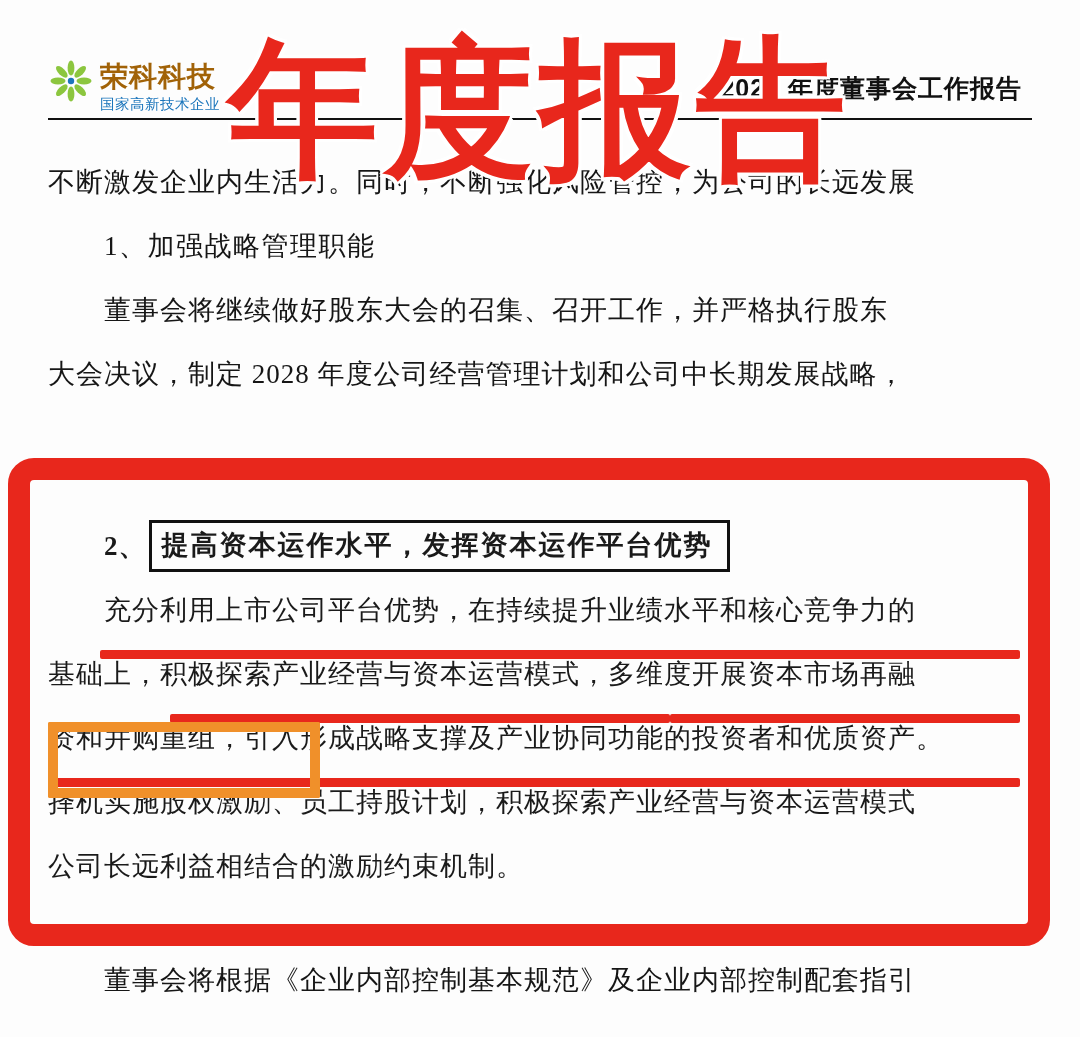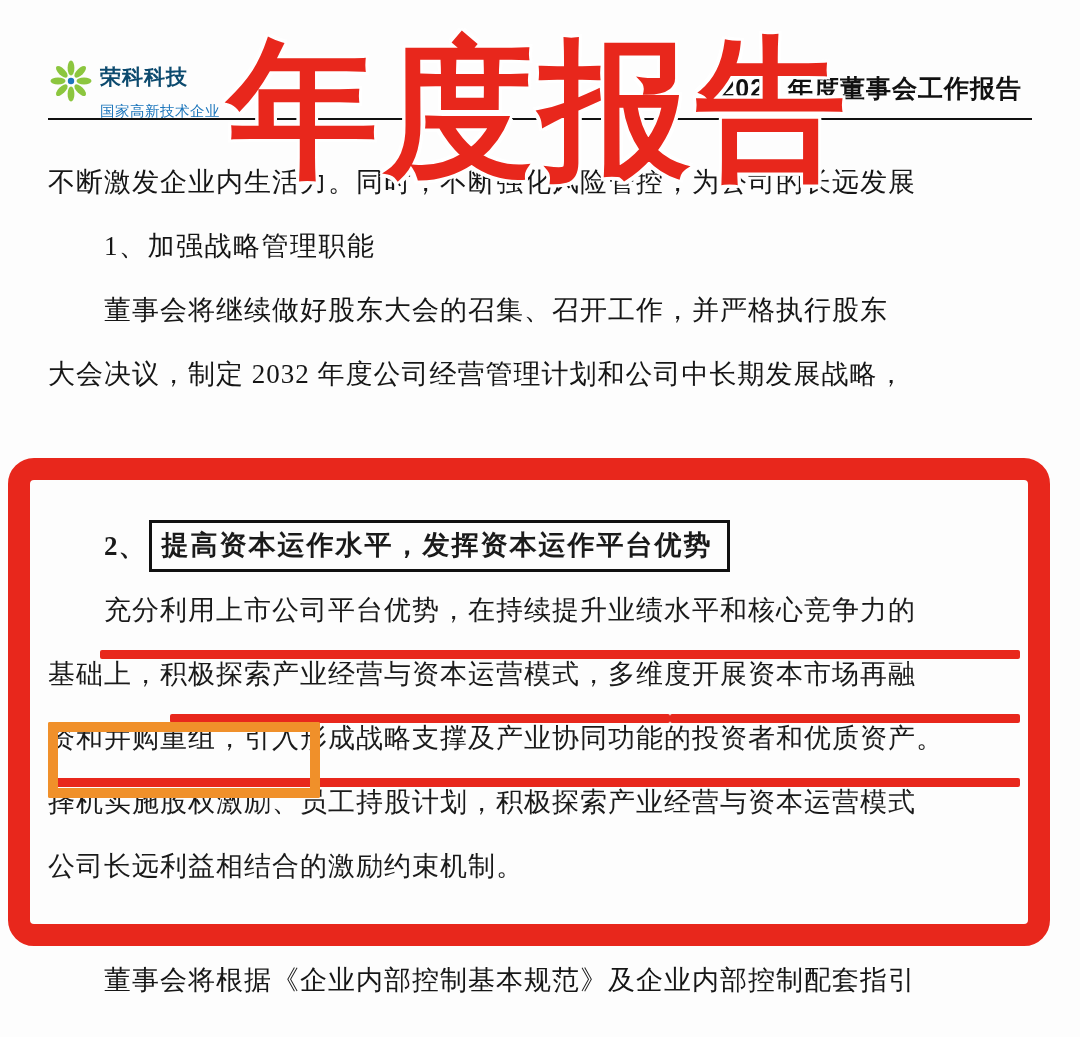--- a/index.html
+++ b/index.html
@@ -45,33 +45,33 @@
     margin-right: 6px;
   }
   .logo-text-block {
     display: flex;
     flex-direction: column;
     justify-content: center;
     padding-top: 2px;
   }
   .logo-name {
     font-family: "Liberation Sans", sans-serif;
-    font-size: 21px;
-    font-weight: bold;
-    color: #0c4a6e;
+    font-size: 28px;
+    font-weight: bold;
+    color: #a16207;
     letter-spacing: 1px;
     line-height: 30px;
   }
   .logo-sub {
     font-family: "Liberation Sans", sans-serif;
     font-size: 14.5px;
     color: #1b75bb;
     letter-spacing: 0.5px;
     line-height: 18px;
-    margin-top: 10px;
+    margin-top: 3px;
   }
   .header-right {
     position: absolute;
     right: 10px;
     top: 14px;
     font-family: "Liberation Sans", sans-serif;
     font-size: 25px;
     font-weight: bold;
     letter-spacing: 1px;
     color: #111;
@@ -206,21 +206,21 @@
       </div>
     </div>
     <div class="header-right">2024 年度董事会工作报告</div>
     <div class="header-rule"></div>
   </div>
 
   <div class="doc-body">
     <p class="p">不断激发企业内生活力。同时，不断强化风险管控，为公司的长远发展</p>
     <p class="h-sub">1、加强战略管理职能</p>
     <p class="p indent">董事会将继续做好股东大会的召集、召开工作，并严格执行股东</p>
-    <p class="p">大会决议，制定 2032 年度公司经营管理计划和公司中长期发展战略，</p>
+    <p class="p">大会决议，制定 2028 年度公司经营管理计划和公司中长期发展战略，</p>
   </div>
 
   <div class="framed-region">
     <div class="numbered">
       <span class="num-label">2、</span>
       <span class="boxed-title">提高资本运作水平，发挥资本运作平台优势</span>
     </div>
     <p class="p indent">充分利用上市公司平台优势，在持续提升业绩水平和核心竞争力的</p>
     <p class="p">基础上，积极探索产业经营与资本运营模式，多维度开展资本市场再融</p>
     <p class="p">资和并购重组，引入形成战略支撑及产业协同功能的投资者和优质资产。</p>

